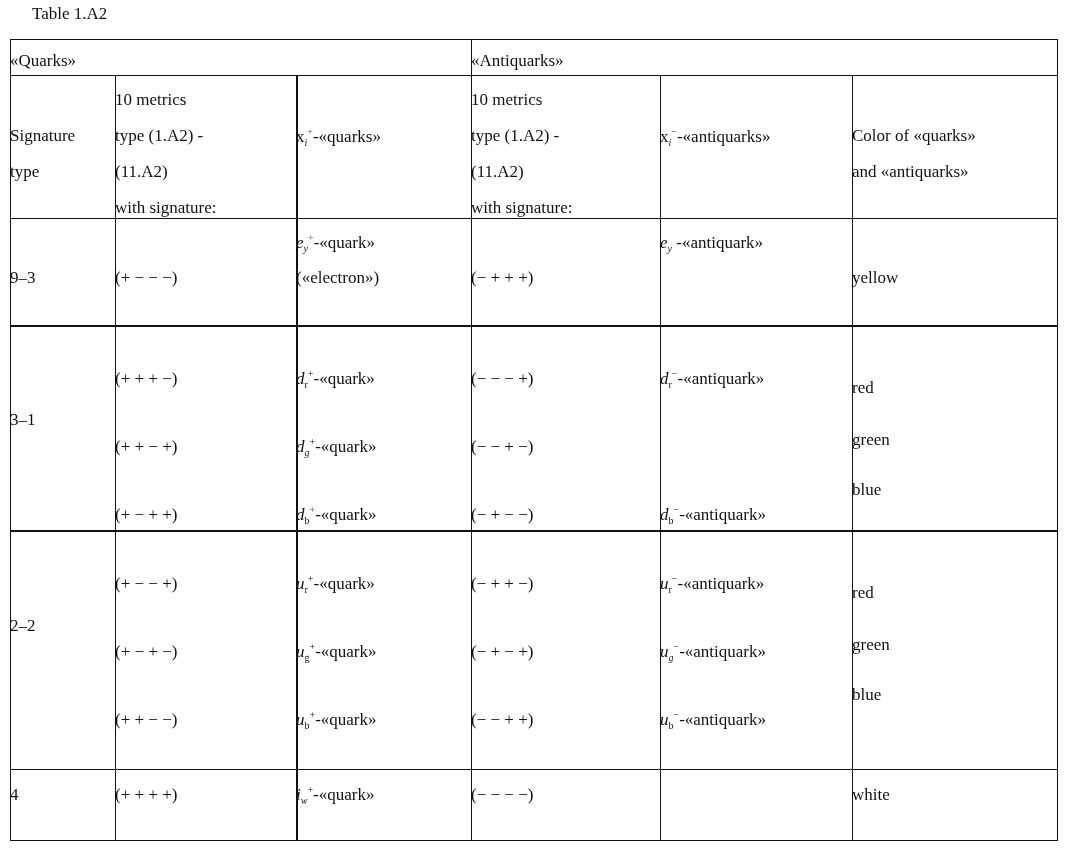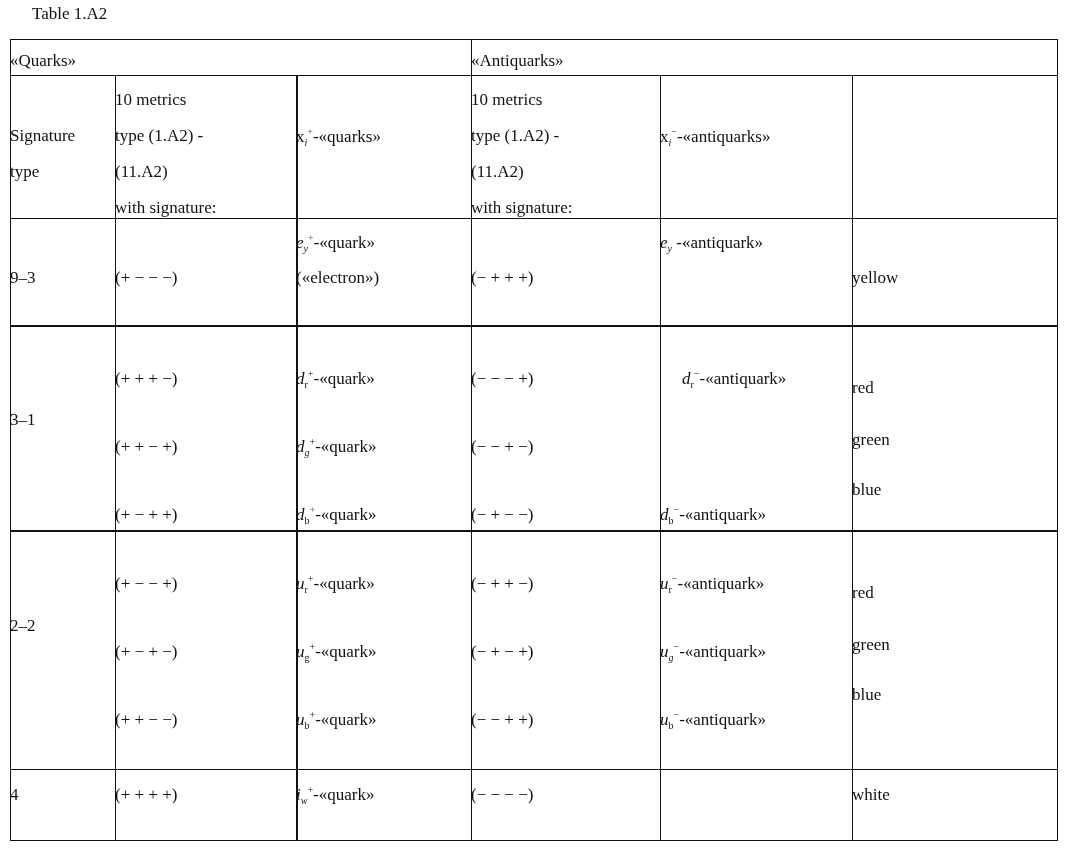--- a/index.html
+++ b/index.html
@@ -58,39 +58,43 @@
   </div>
   <div class="cell hdr" style="left:461px;width:189px;top:43px">
     <div>10 metrics</div>
     <div>type (1.A2) -</div>
     <div>(11.A2)</div>
     <div>with signature:</div>
   </div>
   <div class="cell" style="left:650px;width:192px;top:88px">
     <span>x</span><sub><i>i</i></sub><sup>−</sup><span>-«antiquarks»</span>
   </div>
+  <div class="cell hdr" style="left:842px;width:206px;top:79px">
+    <div>Color of «quarks»</div>
+    <div>and «antiquarks»</div>
+  </div>
 
   <div class="cell" style="left:0;width:105px;top:229px">9–3</div>
   <div class="cell" style="left:105px;width:181px;top:229px">(+ − − −)</div>
   <div class="cell" style="left:286px;width:175px;top:194px">
     <i>e</i><sub><i>y</i></sub><sup class="supfaint">+</sup><span>-«quark»</span>
   </div>
   <div class="cell" style="left:286px;width:175px;top:229px">(«electron»)</div>
   <div class="cell" style="left:461px;width:189px;top:229px">(− + + +)</div>
   <div class="cell" style="left:650px;width:192px;top:194px">
     <i>e</i><sub><i>y</i></sub><span> -«antiquark»</span>
   </div>
   <div class="cell" style="left:842px;width:206px;top:229px">yellow</div>
 
   <div class="cell" style="left:0;width:105px;top:371px">3–1</div>
 
   <div class="cell" style="left:105px;width:181px;top:330px">(+ + + −)</div>
   <div class="cell" style="left:286px;width:175px;top:330px"><i>d</i><sub>r</sub><sup>+</sup><span>-«quark»</span></div>
   <div class="cell" style="left:461px;width:189px;top:330px">(− − − +)</div>
-  <div class="cell" style="left:672px;width:192px;top:330px"><i>d</i><sub>r</sub><sup>−</sup><span>-«antiquark»</span></div>
+  <div class="cell" style="left:650px;width:192px;top:330px"><i>d</i><sub>r</sub><sup>−</sup><span>-«antiquark»</span></div>
 
   <div class="cell" style="left:105px;width:181px;top:398px">(+ + − +)</div>
   <div class="cell" style="left:286px;width:175px;top:398px"><i>d</i><sub><i>g</i></sub><sup>+</sup><span>-«quark»</span></div>
   <div class="cell" style="left:461px;width:189px;top:398px">(− − + −)</div>
 
   <div class="cell" style="left:105px;width:181px;top:466px">(+ − + +)</div>
   <div class="cell" style="left:286px;width:175px;top:466px"><i>d</i><sub>b</sub><sup class="supfaint">+</sup><span>-«quark»</span></div>
   <div class="cell" style="left:461px;width:189px;top:466px">(− + − −)</div>
   <div class="cell" style="left:650px;width:192px;top:466px"><i>d</i><sub>b</sub><sup>−</sup><span>-«antiquark»</span></div>
 

